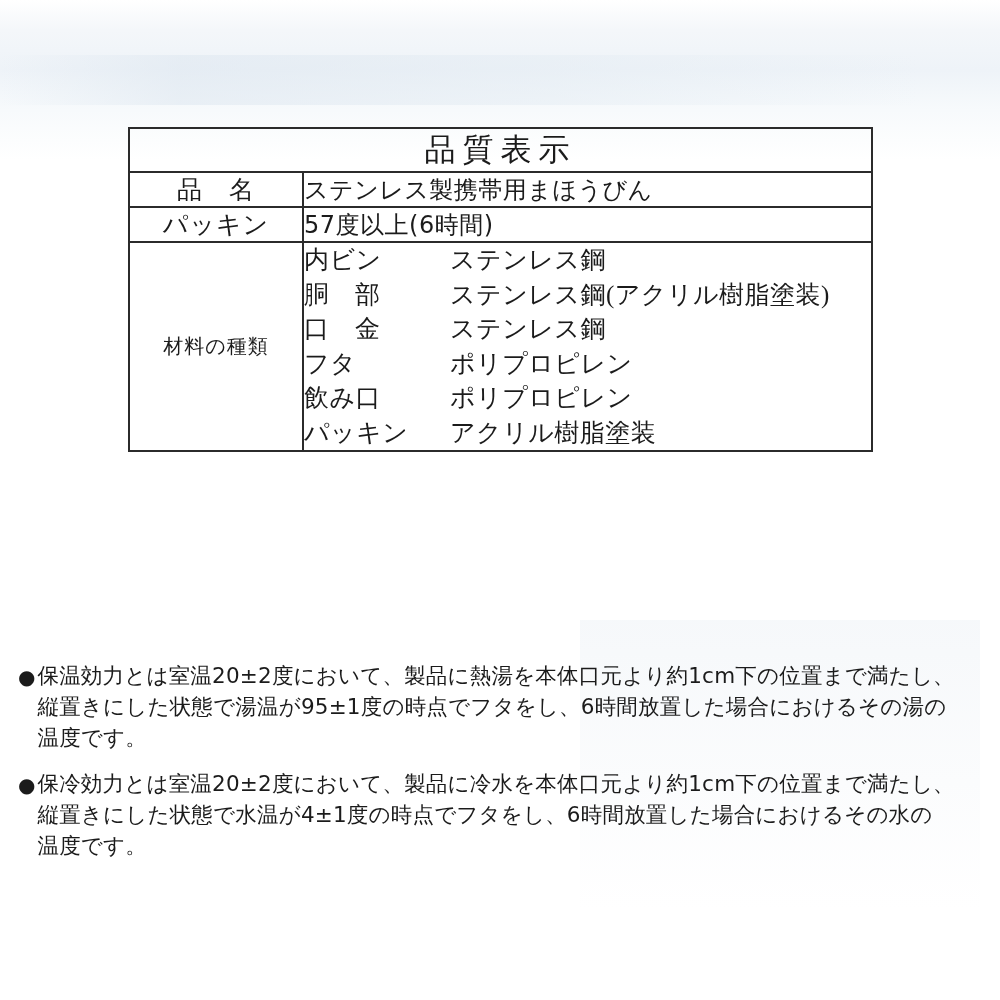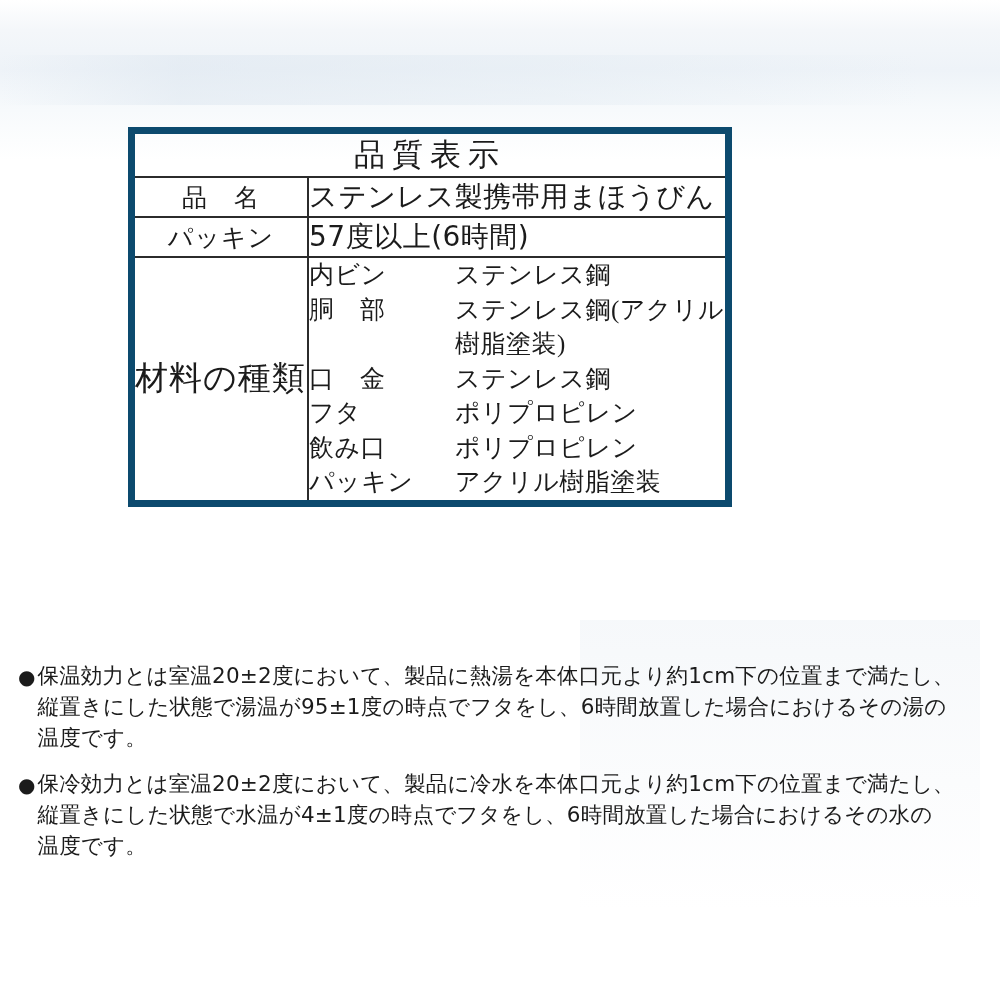--- a/index.html
+++ b/index.html
@@ -48,22 +48,22 @@
     position: relative;
     width: 1000px;
     height: 1000px;
   }
 
   
   .spec-table {
     position: absolute;
     left: 128px;
     top: 127px;
-    width: 604px;
-    border: 7px solid #0c4a6e;
+    width: 745px;
+    border: 2px solid #0c4a6e;
     border-collapse: collapse;
     background: transparent;
   }
   .spec-table td, .spec-table th {
     border: 2px solid #2b2b2b;
     padding: 0;
     vertical-align: middle;
   }
   .title-cell {
     text-align: center;
@@ -75,26 +75,27 @@
   .label-cell {
     width: 172px;
     text-align: center;
     font-size: 25px;
     letter-spacing: 1px;
     padding: 13px 6px;
     white-space: pre;
     margin-top: 28px;
   }
   .value-cell {
-    font-size: 28px;
+    font-size: 24px;
     padding: 13px 0 13px 22px;
     letter-spacing: 0.5px;
   }
   .materials-label {
-    font-size: 33px;
+    text-align: center;
+    font-size: 20px;
     letter-spacing: 1px;
     padding: 6px;
   }
   .materials-cell {
     padding: 14px 0 14px 22px;
   }
   .mat-row {
     display: flex;
     align-items: baseline;
     font-size: 25px;

